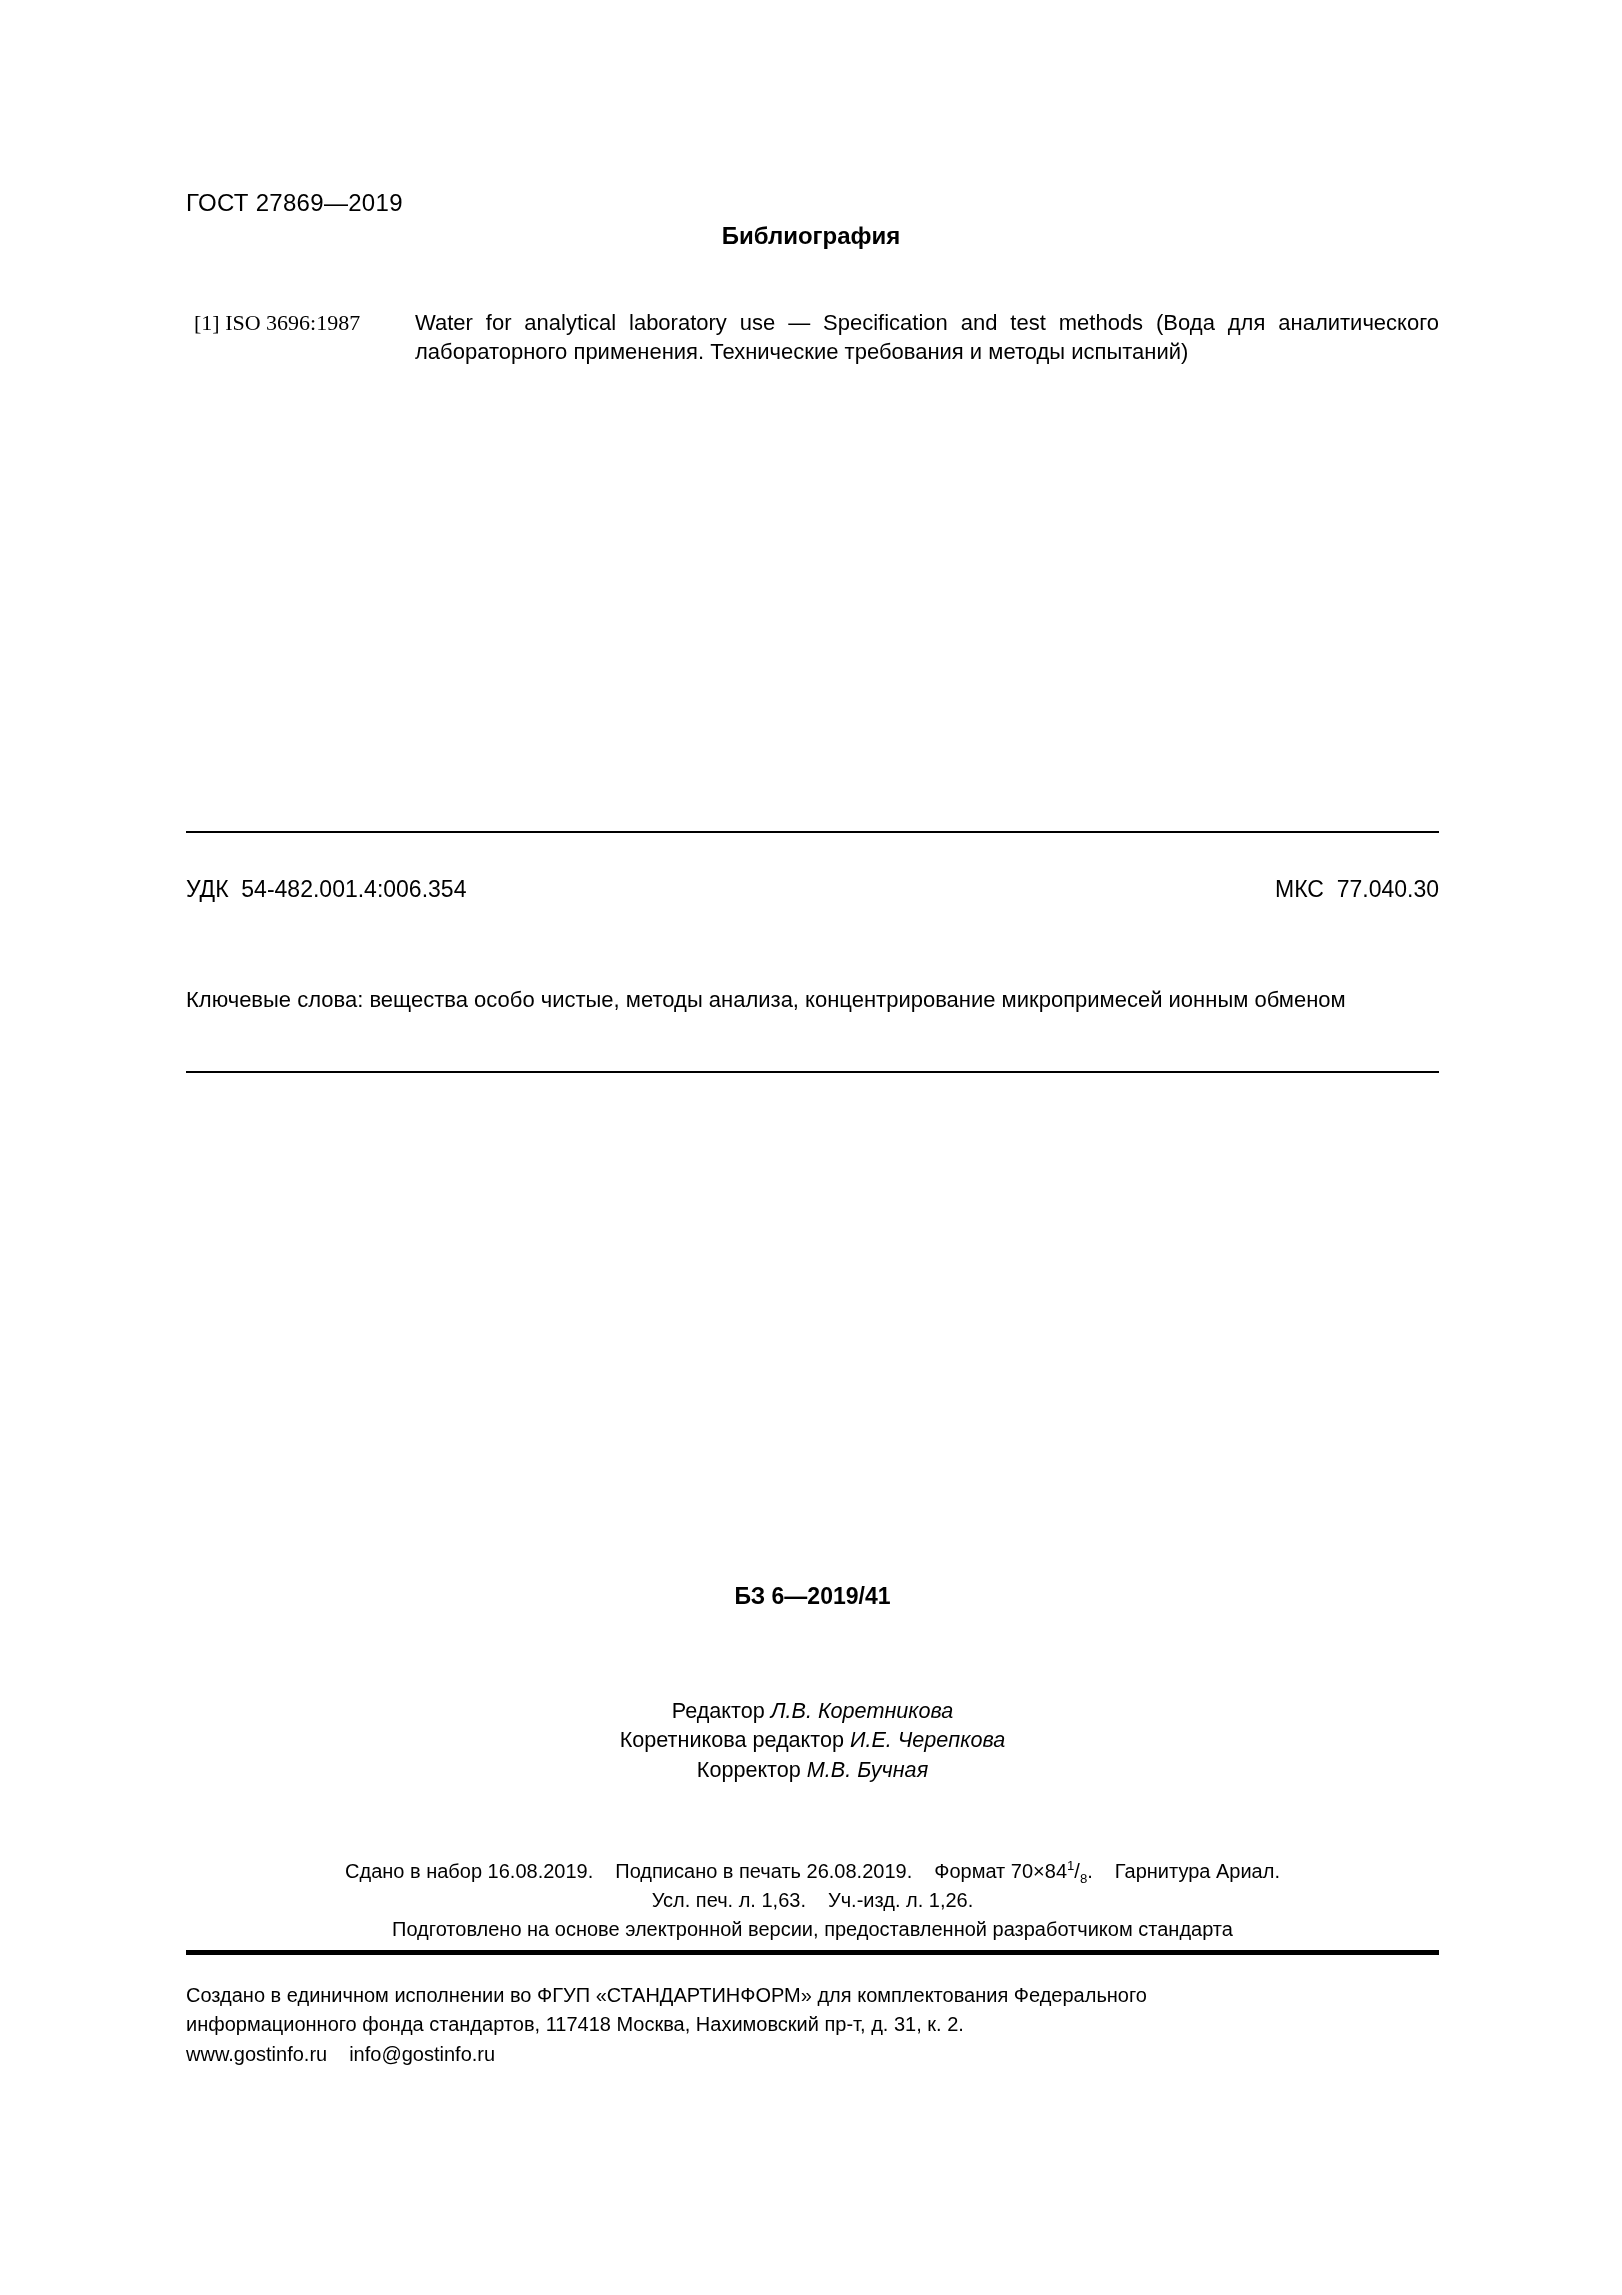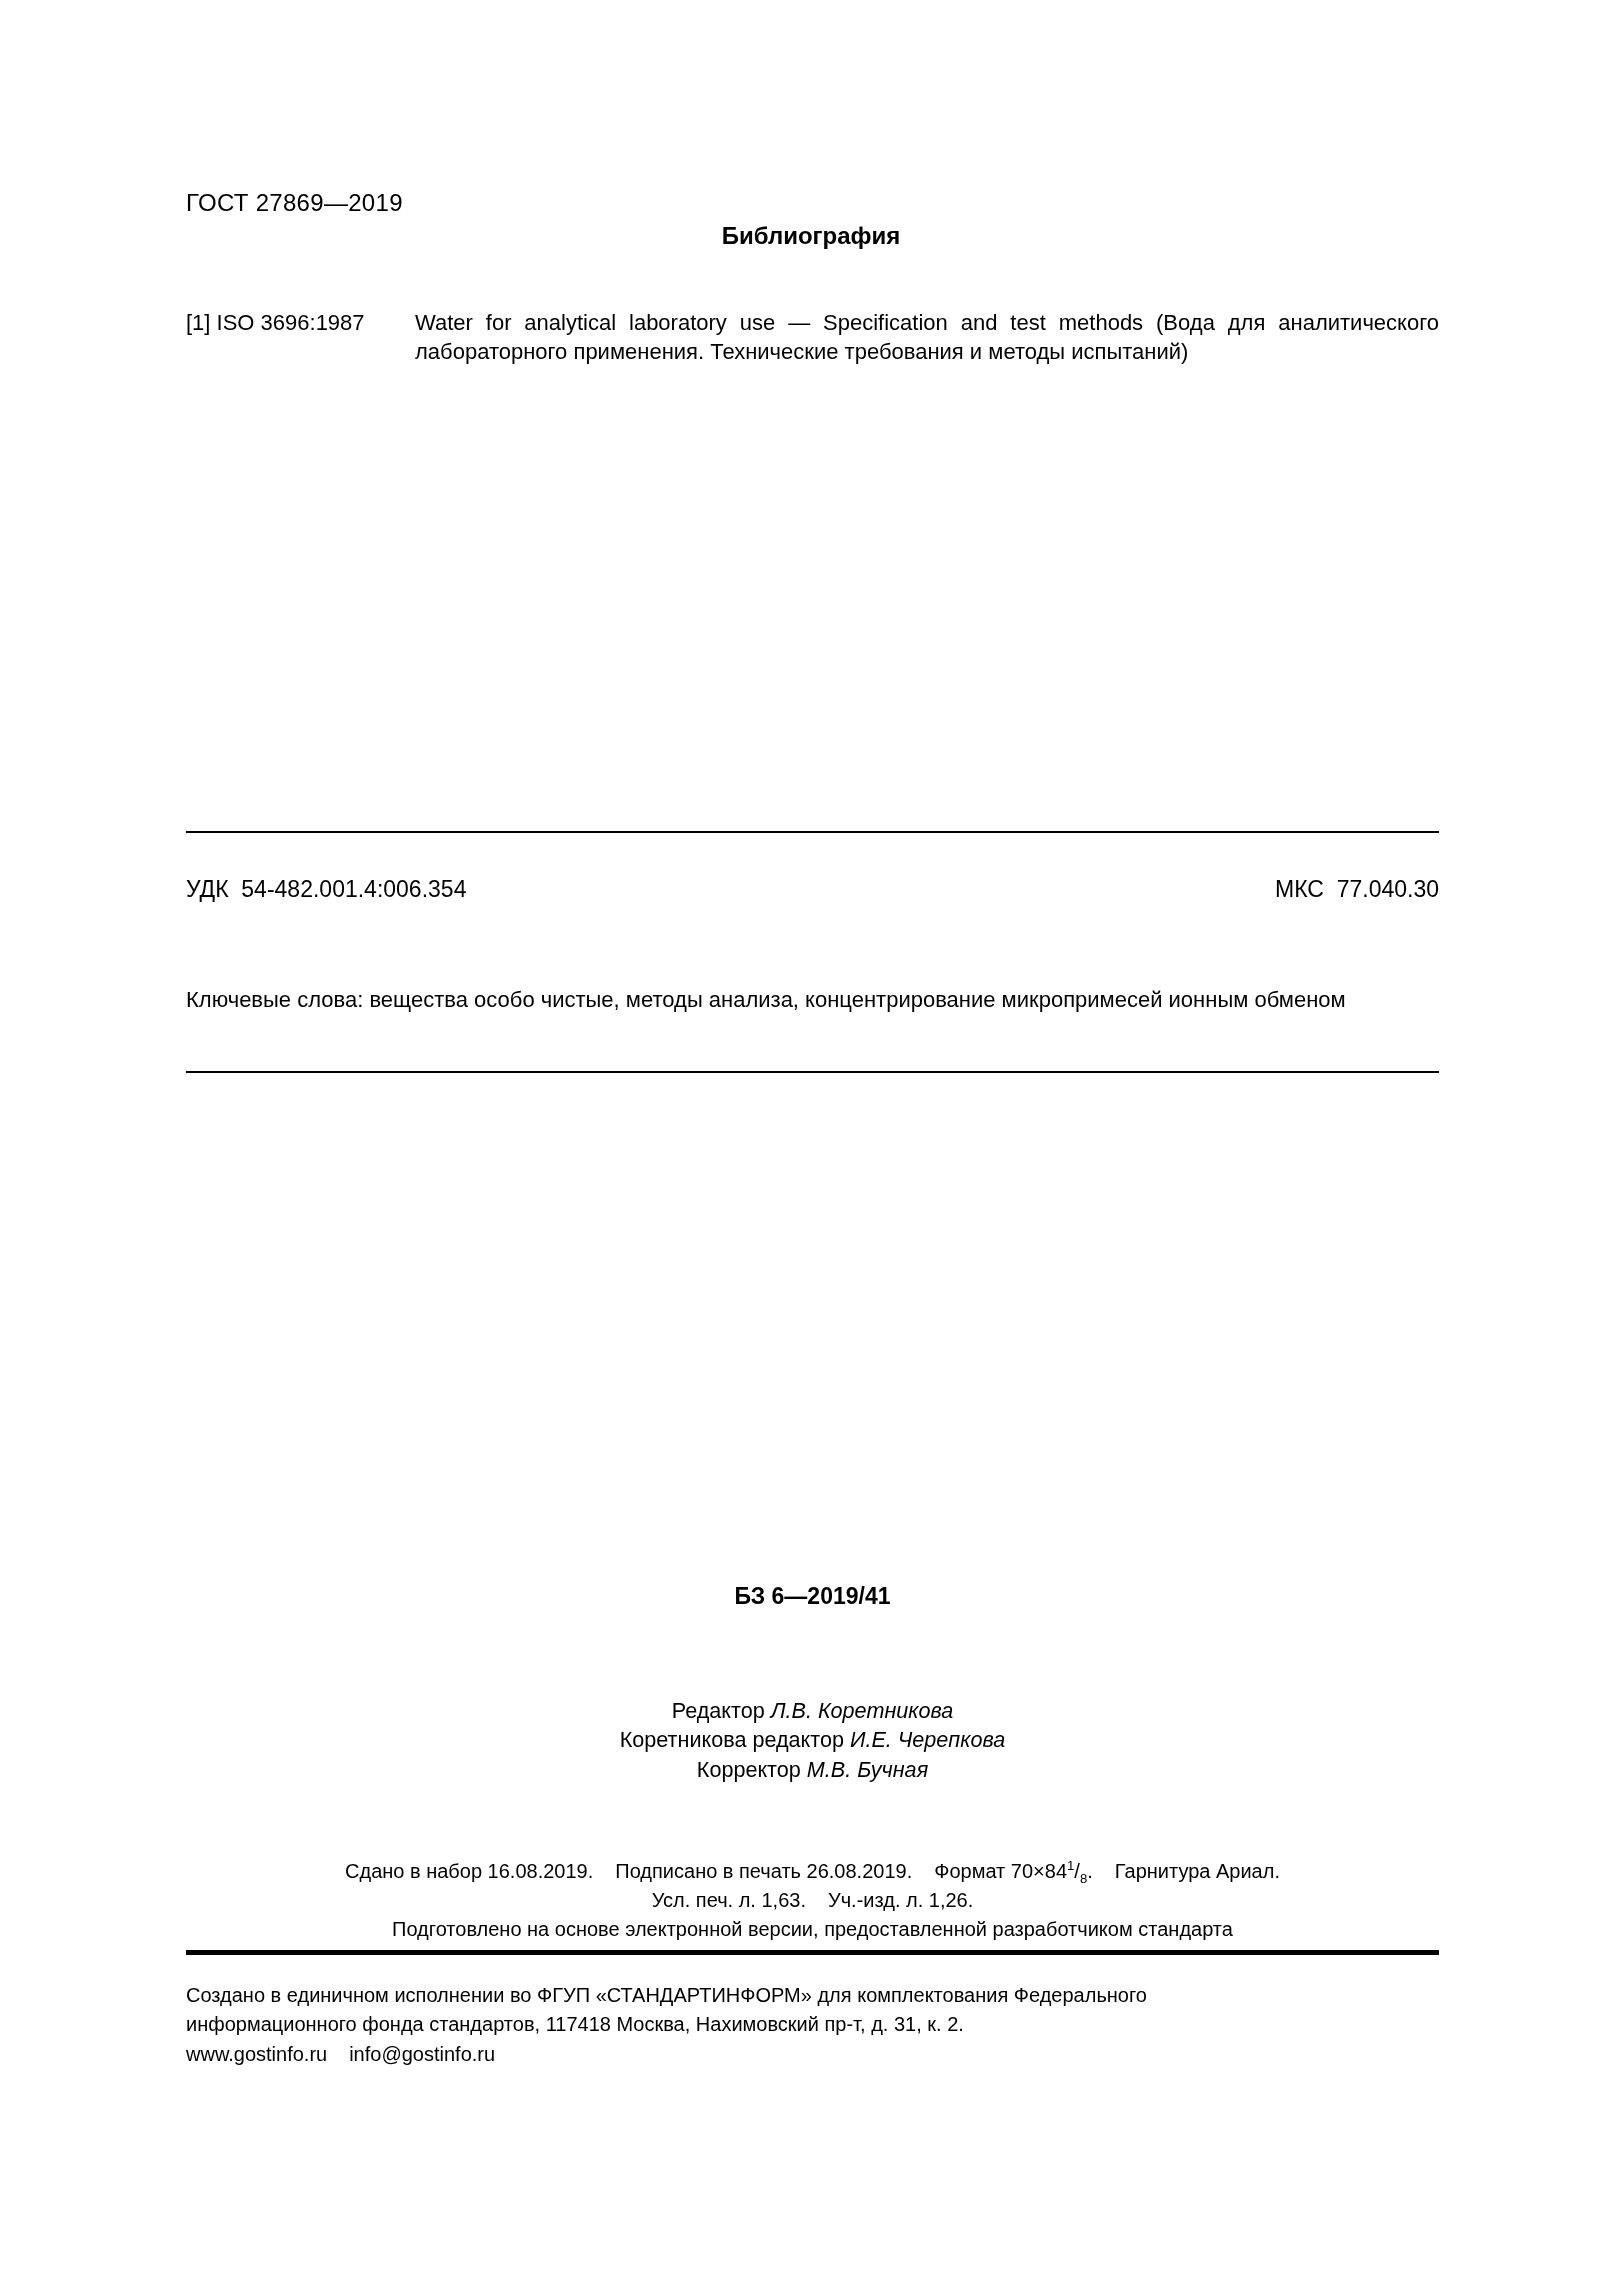--- a/index.html
+++ b/index.html
@@ -49,23 +49,24 @@
     width: 1253px;
   }
   .biblio-item {
     position: relative;
     font-size: 22px;
     line-height: 29.4px;
     padding-left: 229px;
   }
   .biblio-ref {
     position: absolute;
-    left: 0;
+    left: 8px;
     top: 0;
     white-space: nowrap;
+    font-family: Liberation Serif, serif;
   }
   .biblio-text {
     display: block;
     text-align: justify;
     text-align-last: left;
   }
 
   
   .rule {
     position: absolute;

